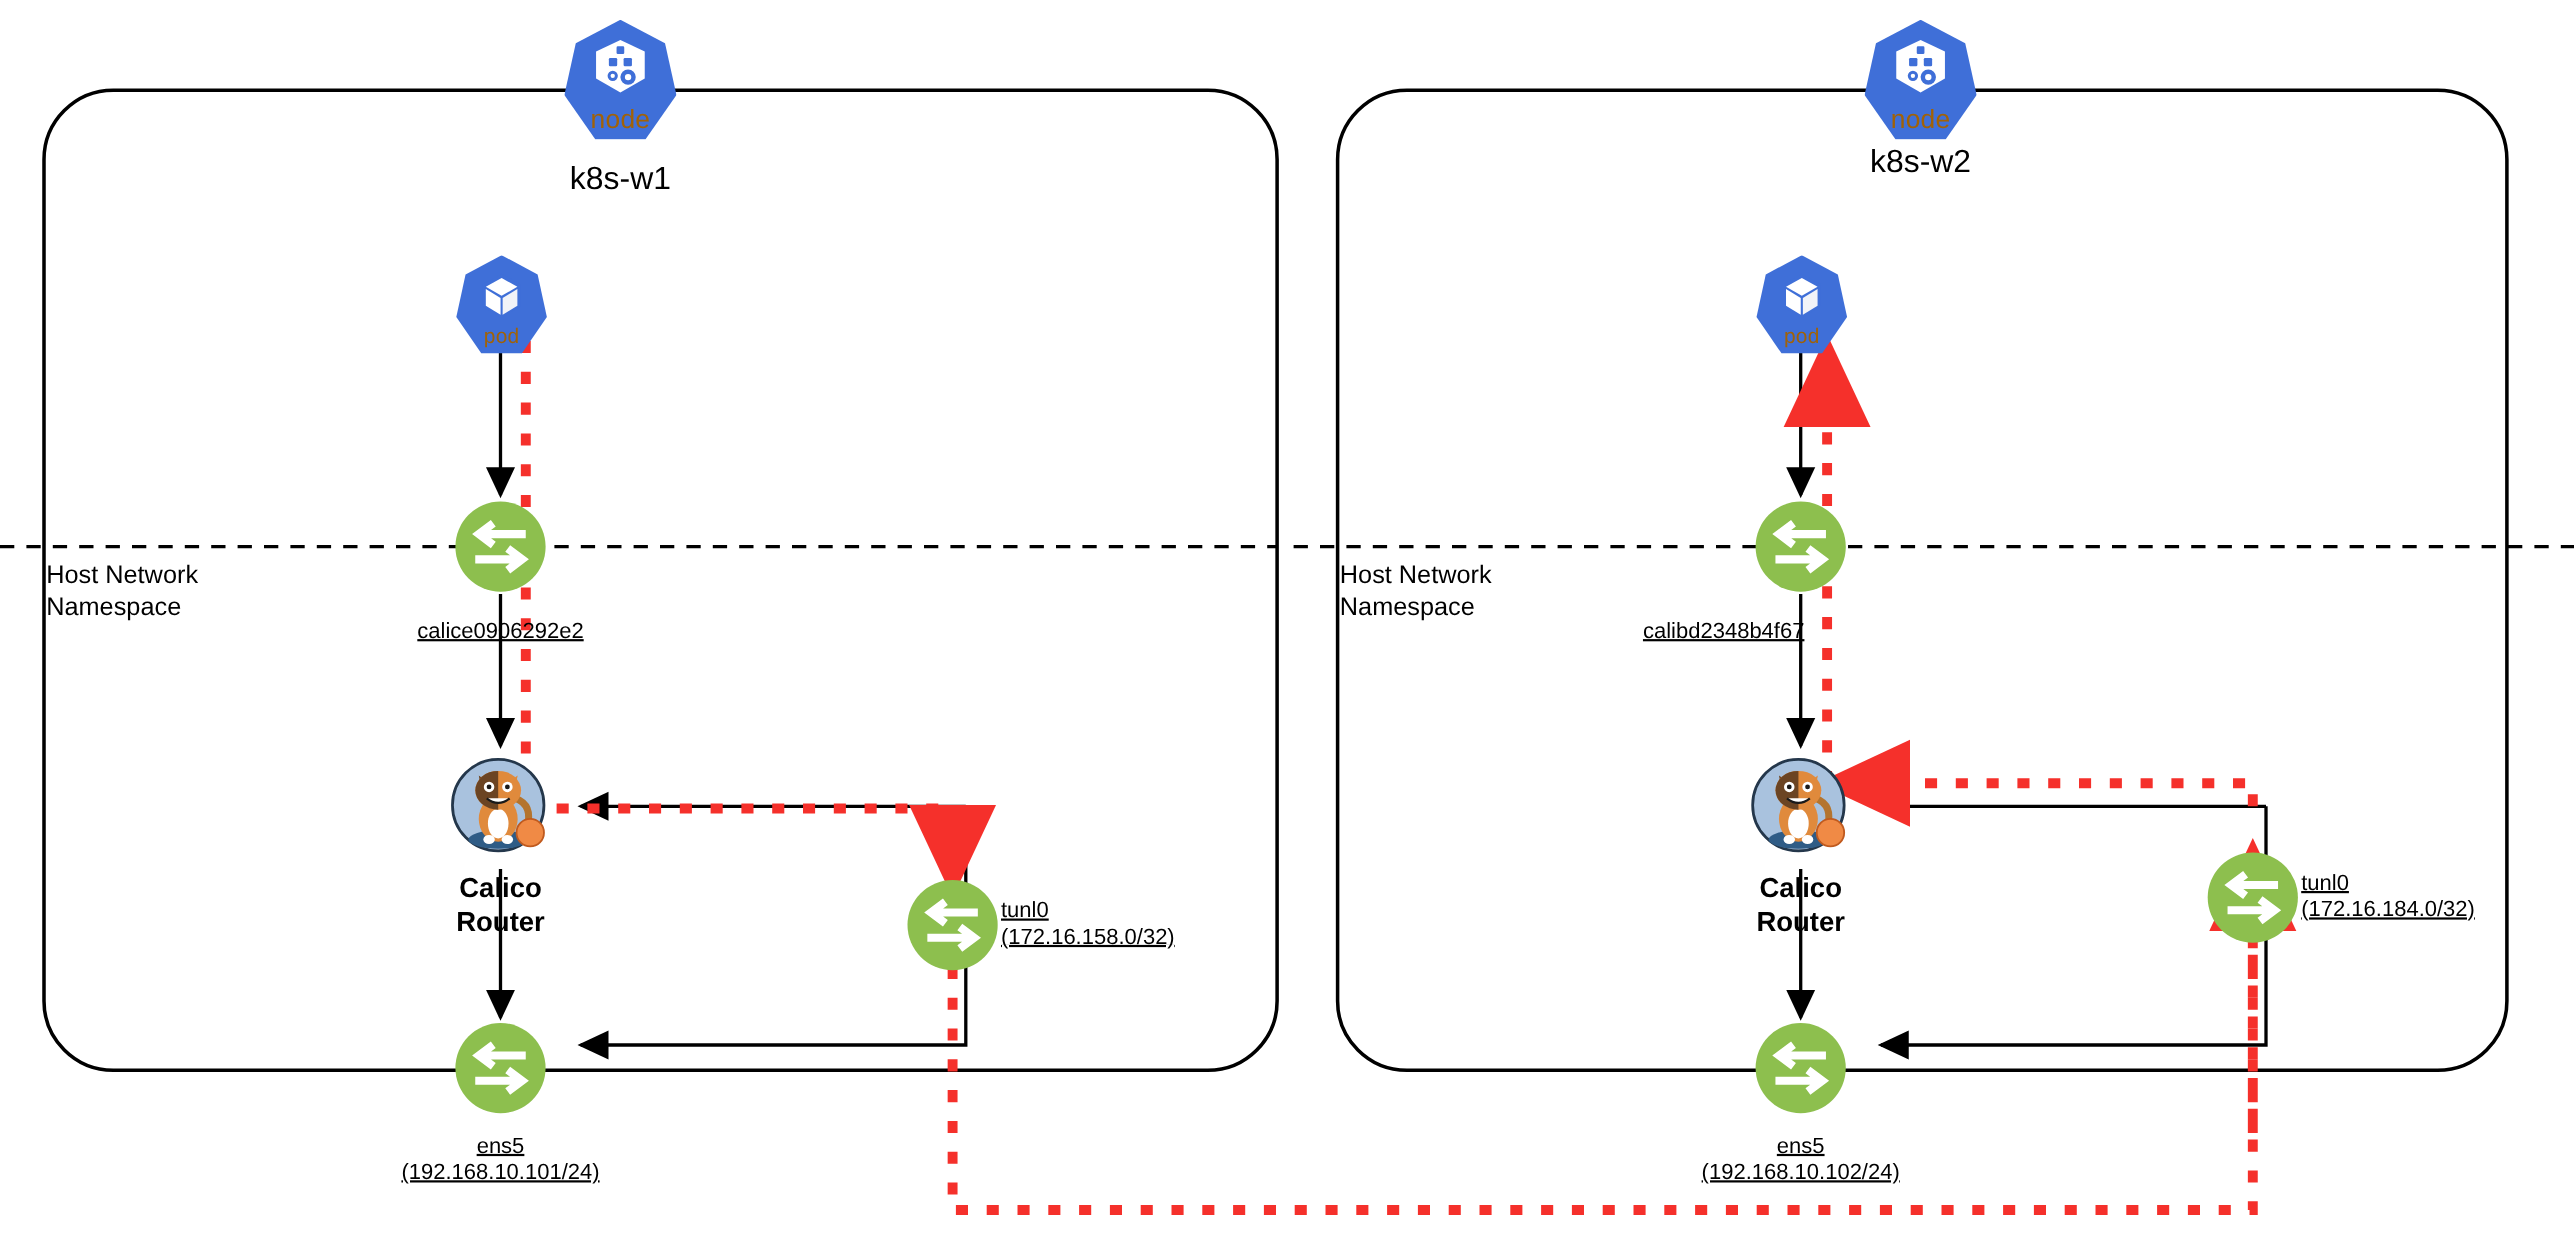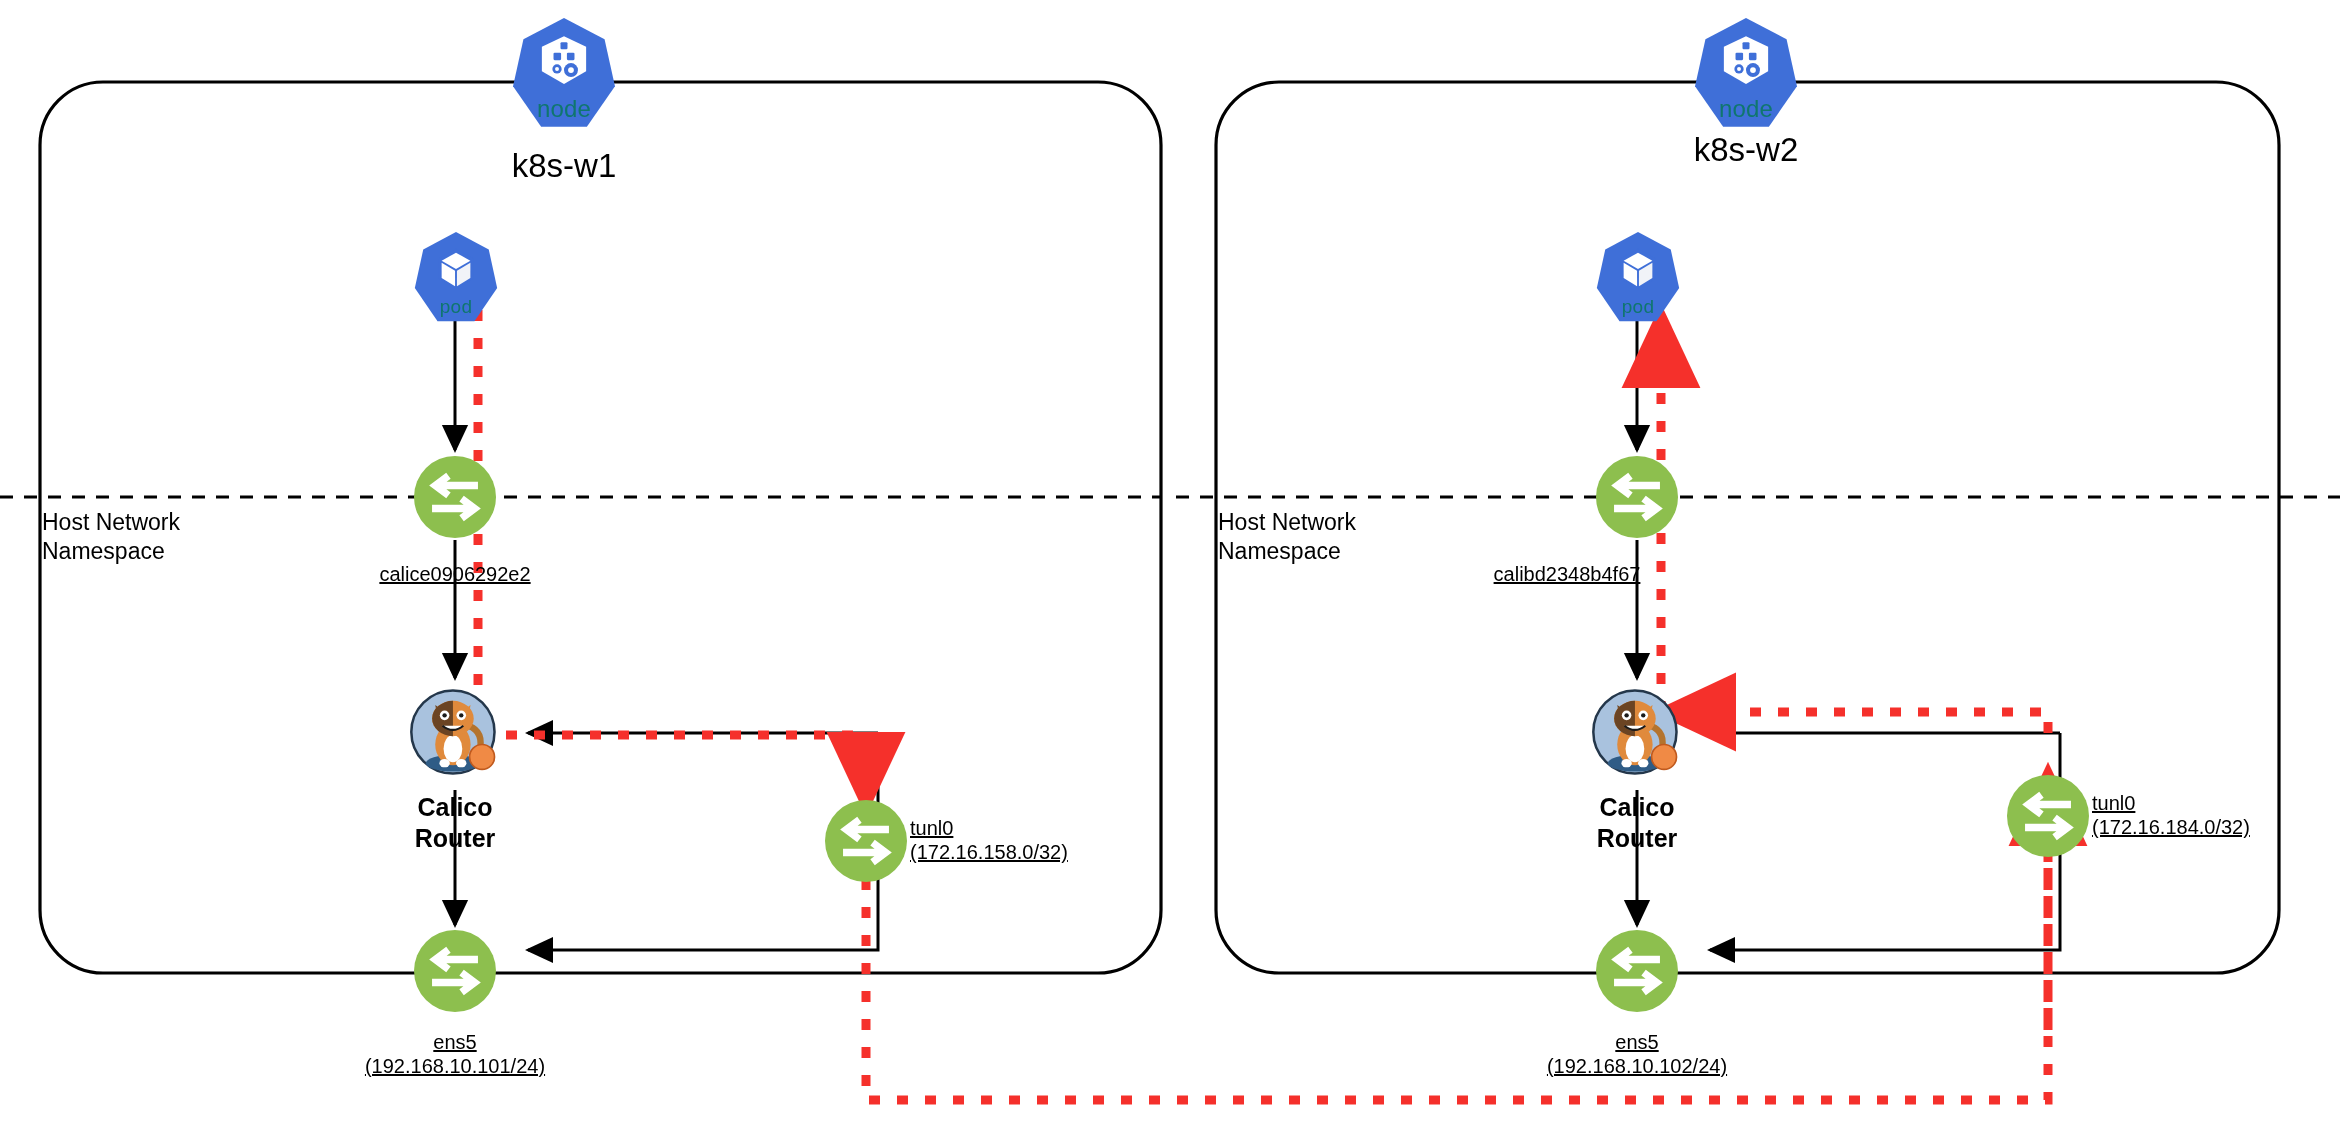--- a/index.html
+++ b/index.html
@@ -28,21 +28,21 @@
     position: absolute;
     text-align: center;
     color: #000000;
     line-height: 1.22;
     white-space: nowrap;
     -webkit-user-select: none;
     user-select: none;
   }
   .lbl.orange { color: #E8761B; }
   .lbl.left { text-align: left; }
-  .node-title { font-size: 33px; }
+  .node-title { font-size: 29px; }
   .iface-name { font-size: 20px; text-decoration: underline; }
   .hostns { font-size: 23px; text-align: left; line-height: 1.28; }
   .router-name { font-size: 25px; line-height: 1.24; font-weight: bold; }
   .pod-lbl { font-size: 26px; line-height: 1.24; }
 
   
   .k8s-badge {
     position: absolute;
     width: 104px;
     height: 112px;
@@ -65,21 +65,21 @@
     transform: translateX(-50%);
     width: 58%;
     height: 52%;
   }
   .badge-cap {
     position: absolute;
     left: 0;
     right: 0;
     bottom: 6%;
     text-align: center;
-    color: #0f766e;
+    color: #a16207;
     font-size: 24px;
     letter-spacing: .2px;
   }
   .k8s-pod-badge .badge-cap { font-size: 19px; bottom: 7%; margin-top: 28px; }
 
   
   .iface {
     position: absolute;
     width: 82px;
     height: 82px;

